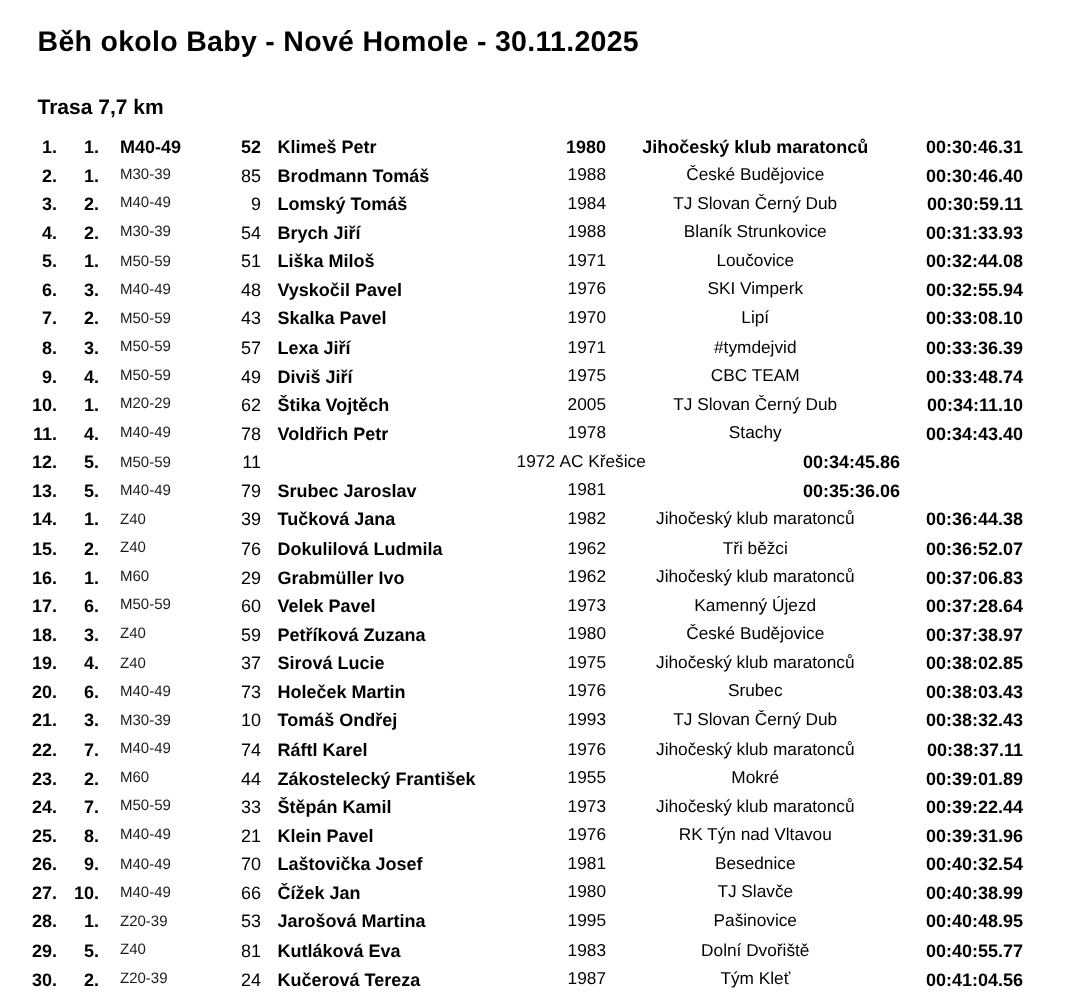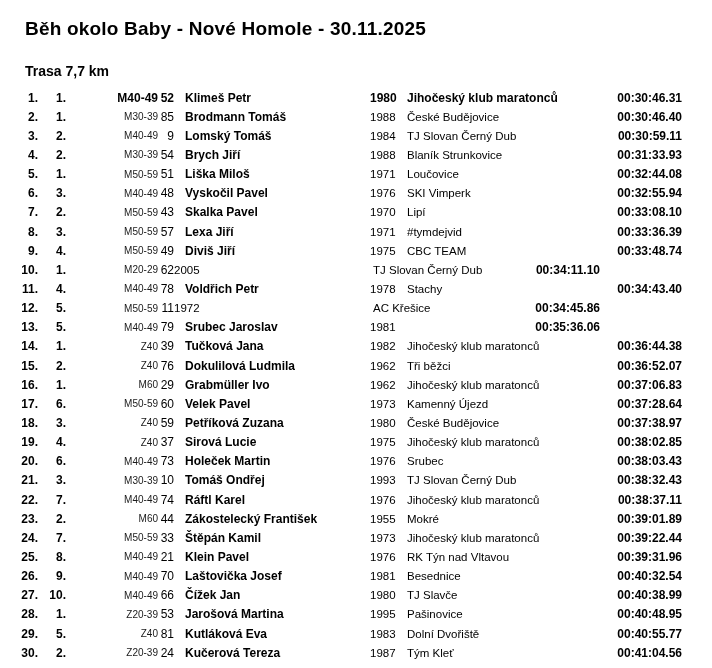--- a/index.html
+++ b/index.html
@@ -42,25 +42,25 @@
   .row {
     display: grid;
     grid-template-columns: 38px 28px 92px 16px 196px 34px 196px 82px;
     height: 19.15px;
     align-items: center;
     font-size: 12px;
   }
   .cell { white-space: nowrap; overflow: visible; }
   .place    { text-align: right; font-weight: 700; }
   .catplace { text-align: right; font-weight: 700; }
-  .category { text-align: right; padding-left: 14px; font-size: 10px; font-weight: 400; color: #1a1a1a; }
+  .category { text-align: left; padding-left: 14px; font-size: 10px; font-weight: 400; color: #1a1a1a; }
   .bib      { text-align: right; font-weight: 400; }
   .name     { text-align: left; padding-left: 11px; font-weight: 700; }
-  .year     { font-weight: 400; font-size: 11.5px; }
-  .club     { text-align: left; padding-left: 3px; font-weight: 400; font-size: 11.5px; }
+  .year     { text-align: right; font-weight: 400; font-size: 11.5px; }
+  .club     { text-align: center; padding-left: 3px; font-weight: 400; font-size: 11.5px; }
   .time     { text-align: right; font-weight: 700; }
   
   .row:first-child .cell {
     font-weight: 700;
     font-size: 12px;
     color: #000000;
   }
 </style>
 </head>
 <body>
@@ -166,20 +166,21 @@
     <span class="cell year">1975</span>
     <span class="cell club">CBC TEAM</span>
     <span class="cell time">00:33:48.74</span>
   </div>
 
   <div class="row">
     <span class="cell place">10.</span>
     <span class="cell catplace">1.</span>
     <span class="cell category">M20-29</span>
     <span class="cell bib">62</span>
+    <span class="cell name">Štika Vojtěch</span>
     <span class="cell year">2005</span>
     <span class="cell club">TJ Slovan Černý Dub</span>
     <span class="cell time">00:34:11.10</span>
   </div>
 
   <div class="row">
     <span class="cell place">11.</span>
     <span class="cell catplace">4.</span>
     <span class="cell category">M40-49</span>
     <span class="cell bib">78</span>

